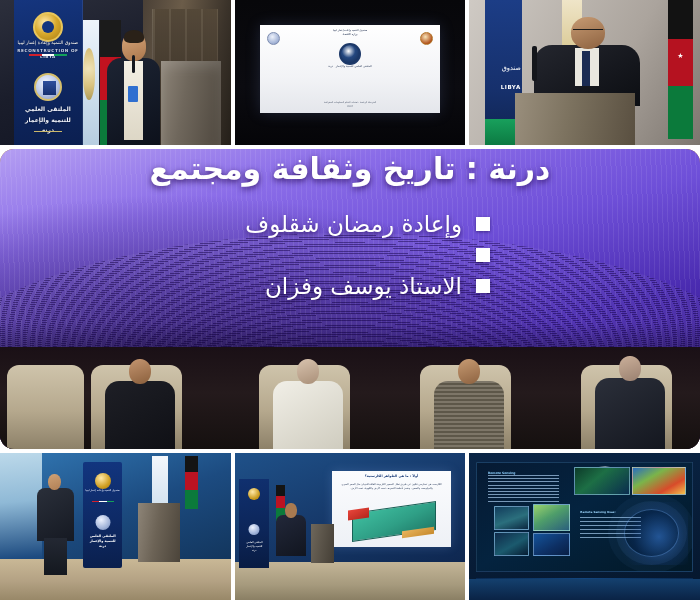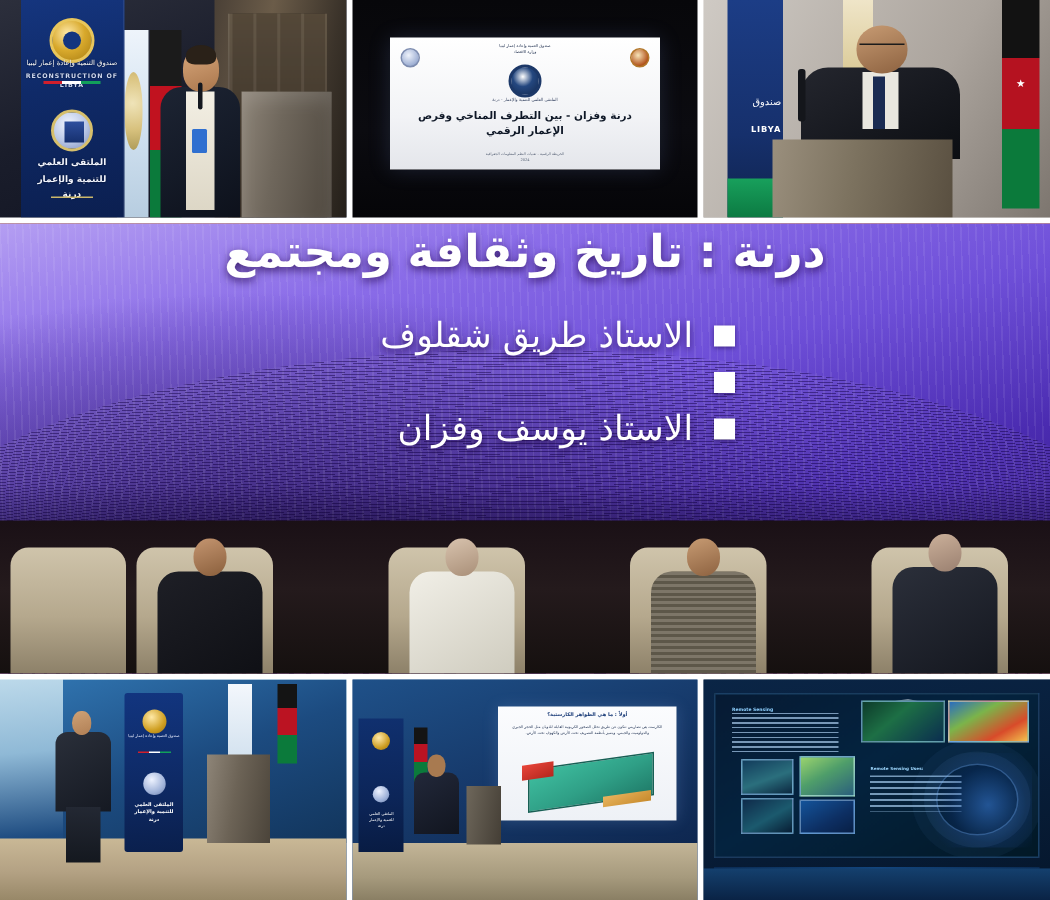--- a/index.html
+++ b/index.html
@@ -209,21 +209,21 @@
   .tr .man .tie {
     position:absolute; left:49%; top:35%; width:3.5%; height:24%;
     background:#1a2b52;
   }
   .tr .mic2 {
     position:absolute; left:27%; top:32%; width:2.2%; height:24%;
     background:#14161b; border-radius:2px;
   }
 
   
-  .mid { background:#7f1d1d; }
+  .mid { background:#a16207;border-radius:14px; }
   .mid .screenbg {
     position:absolute; inset:0;
     background:
       radial-gradient(ellipse at 25% 85%, rgba(28,10,70,.92) 0%, rgba(28,10,70,0) 58%),
       linear-gradient(165deg,#b49ef2 0%, #8a6ce8 22%, #6e4fd8 44%, #4a2bb0 66%, #2d1670 100%);
   }
   .mid .stripes {
     position:absolute; inset:0;
     background: repeating-linear-gradient(88deg, rgba(255,255,255,.10) 0 1px, rgba(255,255,255,0) 1px 5px);
     opacity:.75;
@@ -459,21 +459,20 @@
     </div>
 
     <div class="cell tc">
       <div class="screen">
         <div class="logo-l"></div>
         <div class="logo-r"></div>
         <div class="hdr" style="white-space:pre-line">صندوق التنمية وإعادة إعمار ليبيا
 وزارة الاقتصاد</div>
         <div class="emblem"></div>
         <div class="sub">الملتقى العلمي للتنمية والإعمار - درنة</div>
-        <div class="title">درنة وفزان - بين التطرف المناخي وفرص الإعمار الرقمي</div>
         <div class="foot" style="white-space:pre-line">الخريطة الرقمية - تقنيات النظم المعلومات الجغرافية
 2024</div>
       </div>
     </div>
 
     <div class="cell tr">
       <div class="bgwall"></div>
       <div class="panel-l">
         <div class="ar">صندوق</div>
         <div class="en">LIBYA</div>
@@ -498,21 +497,21 @@
     <div class="cell mid">
       <div class="screenbg"></div>
       <div class="stripes"></div>
       <div class="arcs"></div>
 
       <div class="title-ar">درنة : تاريخ وثقافة ومجتمع</div>
 
       <div class="names">
         <div class="nrow">
           <span class="bullet"></span>
-          <span class="nm">الاستاذ طريق شقلوف</span>
+          <span class="nm">وإعادة رمضان شقلوف</span>
         </div>
         <div class="nrow">
           <span class="bullet"></span>
         </div>
         <div class="nrow">
           <span class="bullet"></span>
           <span class="nm">الاستاذ يوسف وفزان</span>
         </div>
       </div>
 

